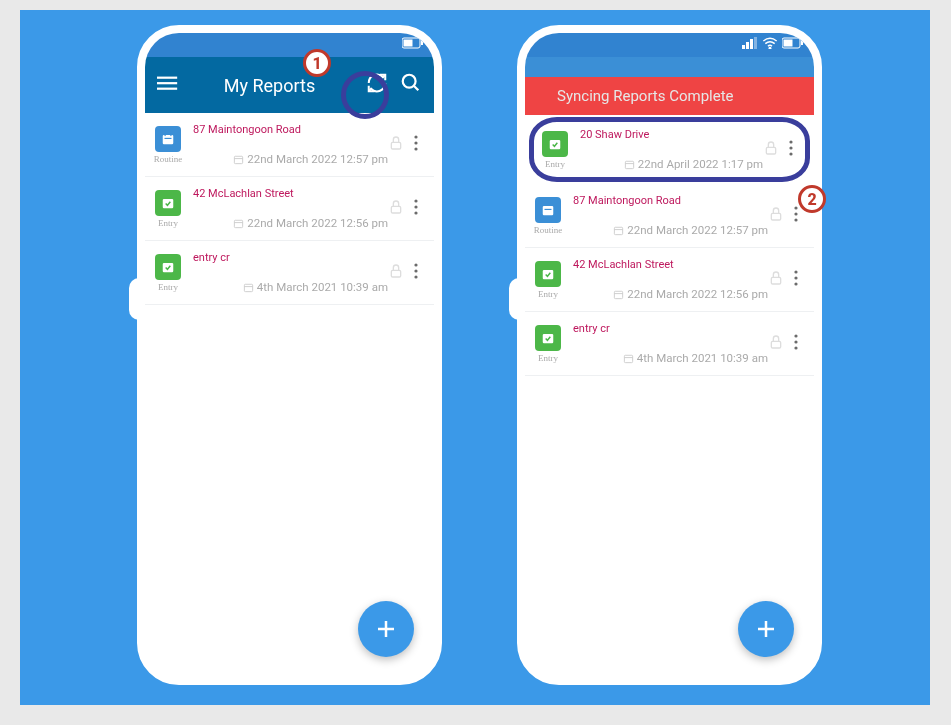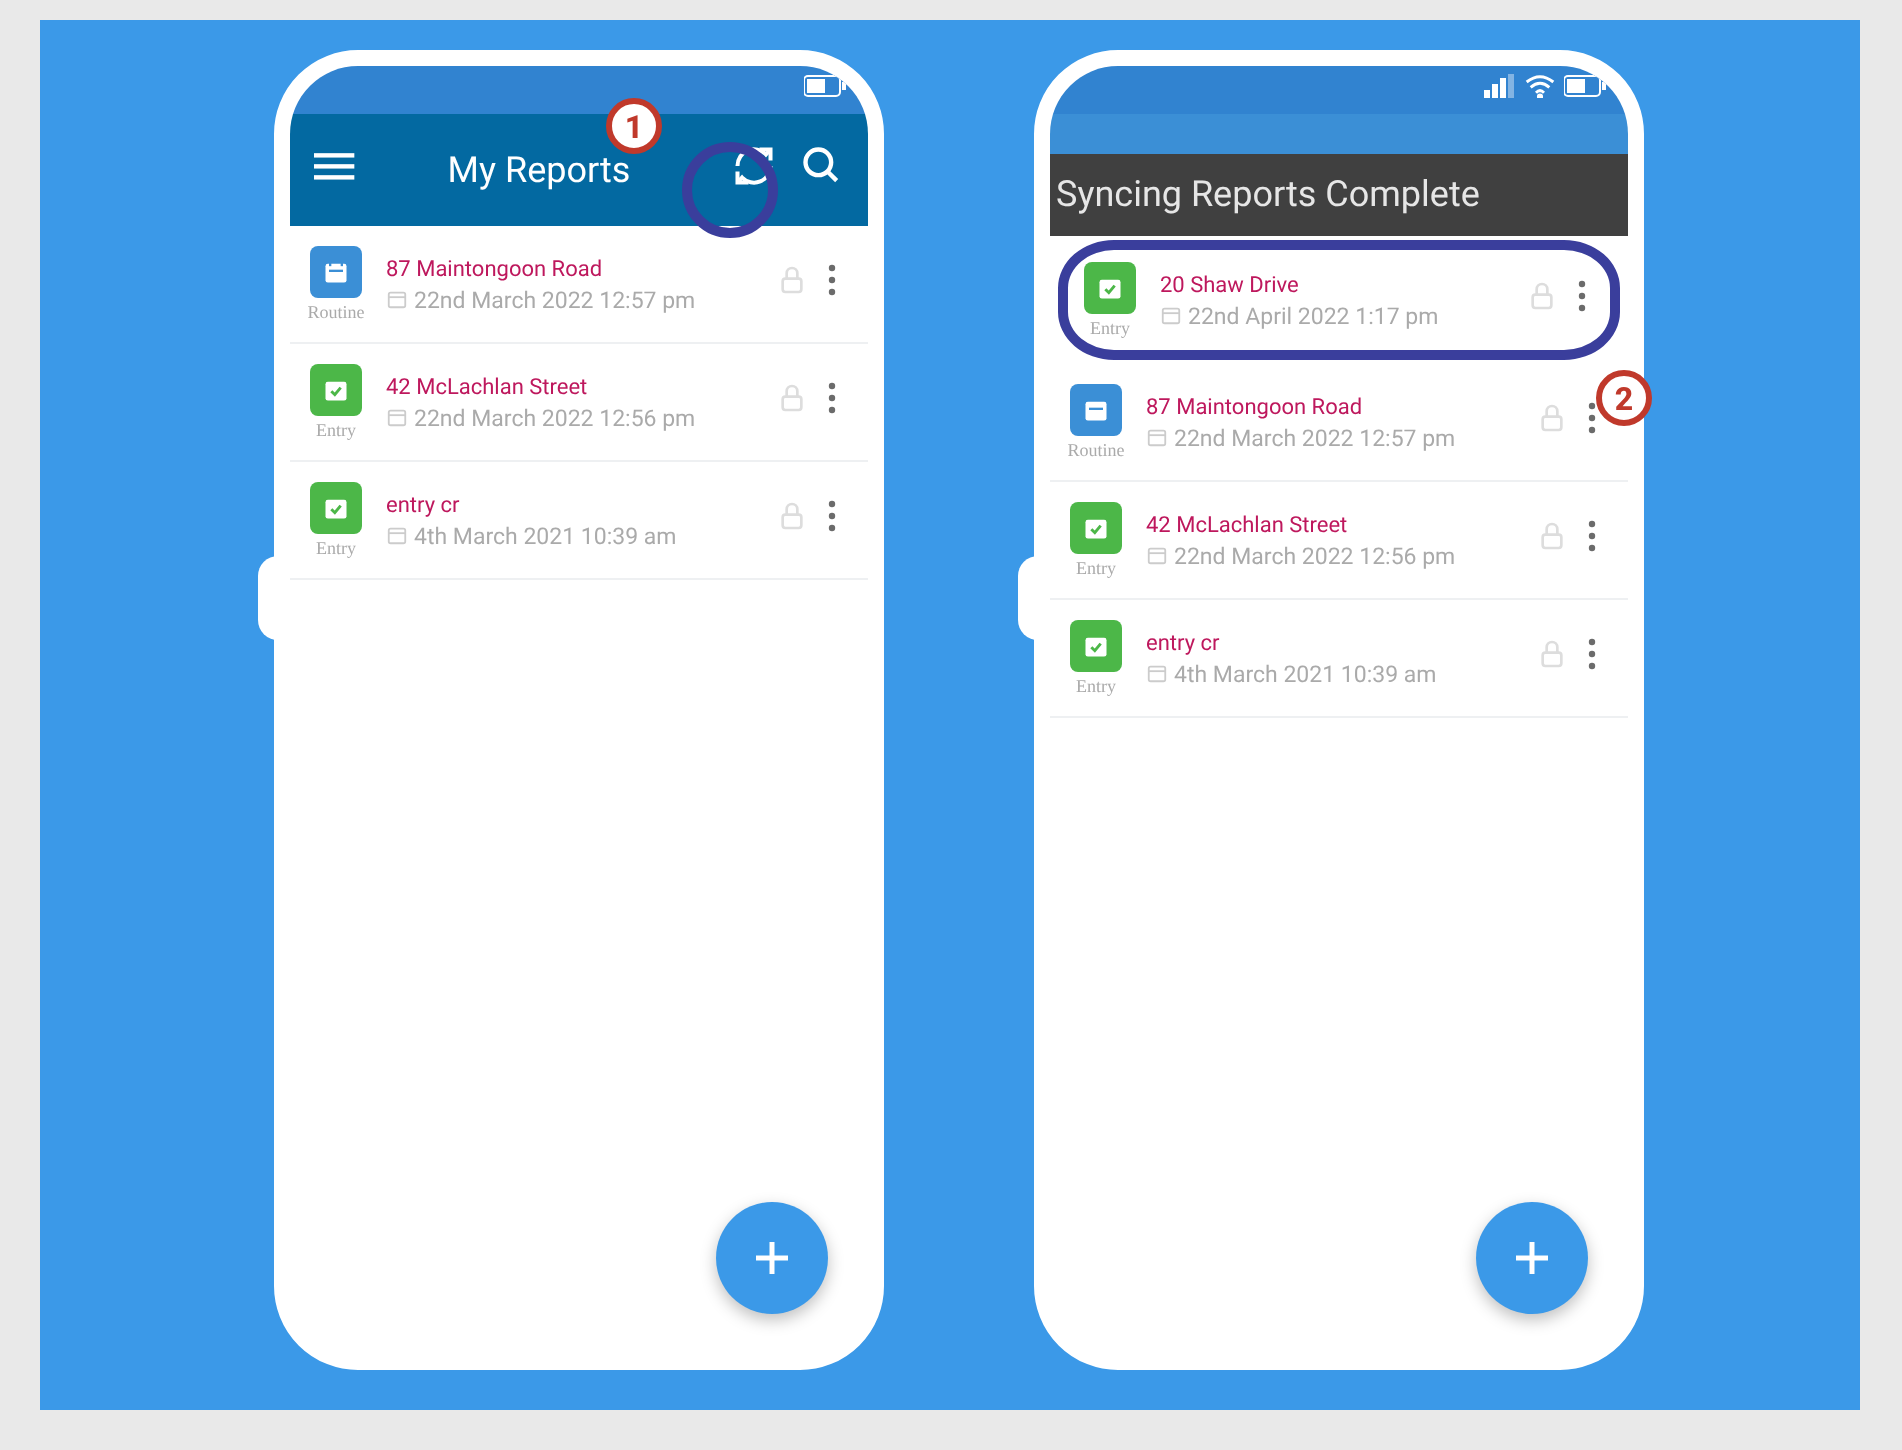--- a/index.html
+++ b/index.html
@@ -57,24 +57,24 @@
   .appbar .title { flex:1; text-align:center; font-size:18px; font-weight:400; color:#fff; }
   .circle-highlight {
     position:absolute;
     border:5px solid #3a3e9c;
     border-radius:50%;
     width:48px; height:48px;
     pointer-events:none;
     z-index:5;
   }
   .toast {
-    background:#404040;
+    background:#ef4444;
     color:#e6e6e6;
-    font-size:18px;
-    padding:10px 3px;
+    font-size:15px;
+    padding:10px 32px;
   }
   .list { background:#fff; }
   .row {
     display:flex;
     align-items:center;
     padding: 10px 8px 10px 2px;
     border-bottom: 1px solid #eef0f2;
     position:relative;
   }
   .row-iconcol {
@@ -89,21 +89,21 @@
   }
   .cal-icon {
     width:26px;height:26px;border-radius:4px;
     display:flex;align-items:center;justify-content:center;
     margin:0 auto;
   }
   .cal-blue { background:#3b8fd6; }
   .cal-green { background:#4cb748; }
   .row-main { flex:1; padding-left:4px; }
   .row-title { font-size:11px; color:#be185d; }
-  .row-sub { font-size:11.5px; color:#aaa; display:flex; align-items:center; gap:3px; margin-top:2px;}
+  .row-sub { font-size:11.5px; color:#aaa; display:flex; align-items:center; gap:3px; margin-top:16px;justify-content:flex-end;}
   .row-actions { display:flex; align-items:center; gap:6px; padding-right:4px;}
   .lock-icon { color:#ddd; }
   .dots { color:#6b6b6b; cursor:pointer; padding:4px;}
   .fab {
     position:absolute;
     right:20px; bottom:20px;
     width:56px;height:56px;border-radius:50%;
     background:#3b99e8;
     display:flex;align-items:center;justify-content:center;
     color:#fff;

